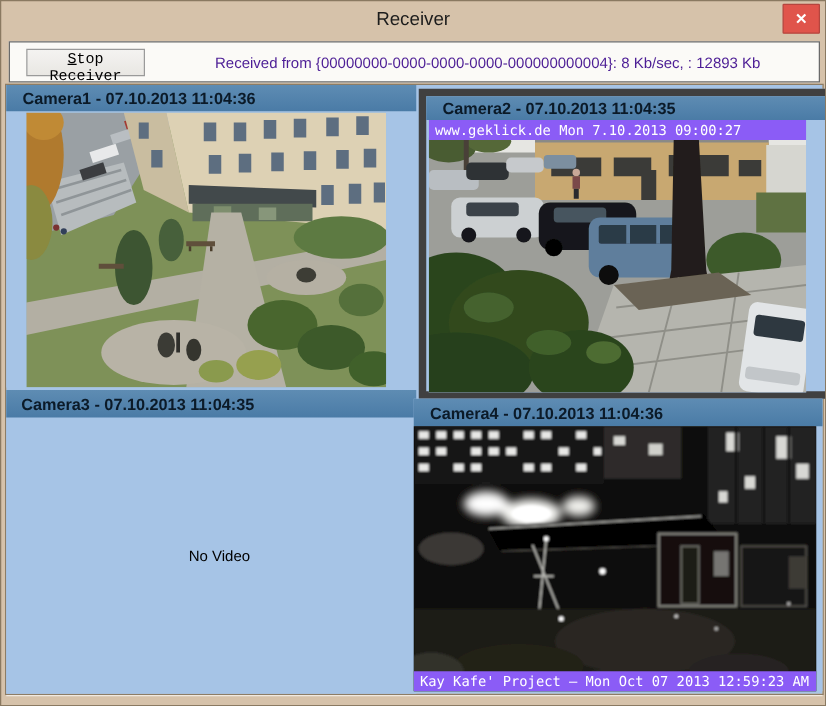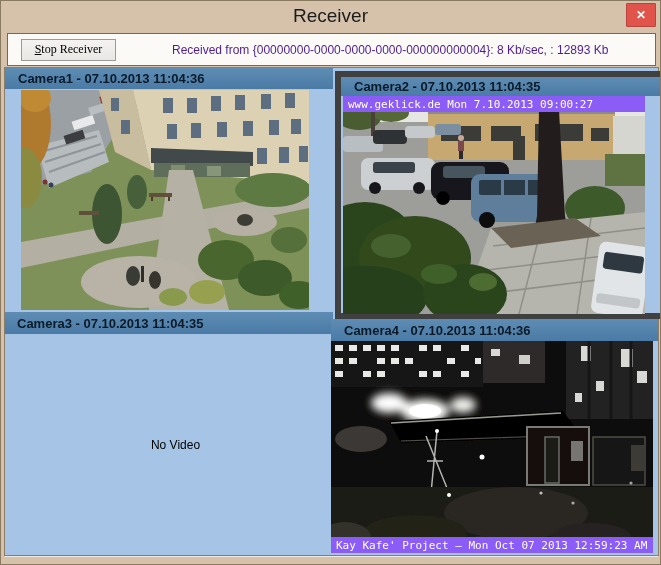--- a/index.html
+++ b/index.html
@@ -10,40 +10,40 @@
     position:relative; width:661px; height:565px;
     background:#d6c2aa;
     border:1px solid #8a7961;
     overflow:hidden;
   }
 
   
   .titlebar { position:absolute; top:0; left:0; right:0; height:30px; }
   .titlebar .title {
     display:block; text-align:center; line-height:30px;
-    font-size:19px; color:#1c1c1c;
+    font-size:15px; color:#1c1c1c;
   }
   .close-btn {
     position:absolute; top:2px; right:4px; width:30px; height:24px;
     background:#e0544b; border:1px solid #b5453e; border-radius:1px;
     color:#fff; display:flex; align-items:center; justify-content:center;
     font-size:12px; font-weight:bold; cursor:pointer;
   }
 
   
   .toolbar {
     position:absolute; left:6px; top:32px; width:649px; height:33px;
     background:#fbfaf7; border:1px solid #6a6a6a;
     display:flex; align-items:center;
   }
   .stop-btn {
     margin-left:13px; width:95px; height:22px;
     background:linear-gradient(#f4f3f1,#e9e7e3);
     border:1px solid #9a9a9a;
-    font-family:Liberation Serif, serif;
+    font-family:Liberation Mono, monospace;
     font-size:12px; color:#000; cursor:pointer;
   }
   .stop-btn .accel { text-decoration:underline; }
   .status-text { margin-left:56px; font-size:12px; color:#4c1d95; white-space:nowrap; }
 
   
   .client {
     position:absolute; left:4px; top:67px; width:653px; height:487px;
     background:#a6c4e6; outline:1px solid #8d7d66;
     box-shadow:0 2px 0 rgba(255,255,255,.65);

